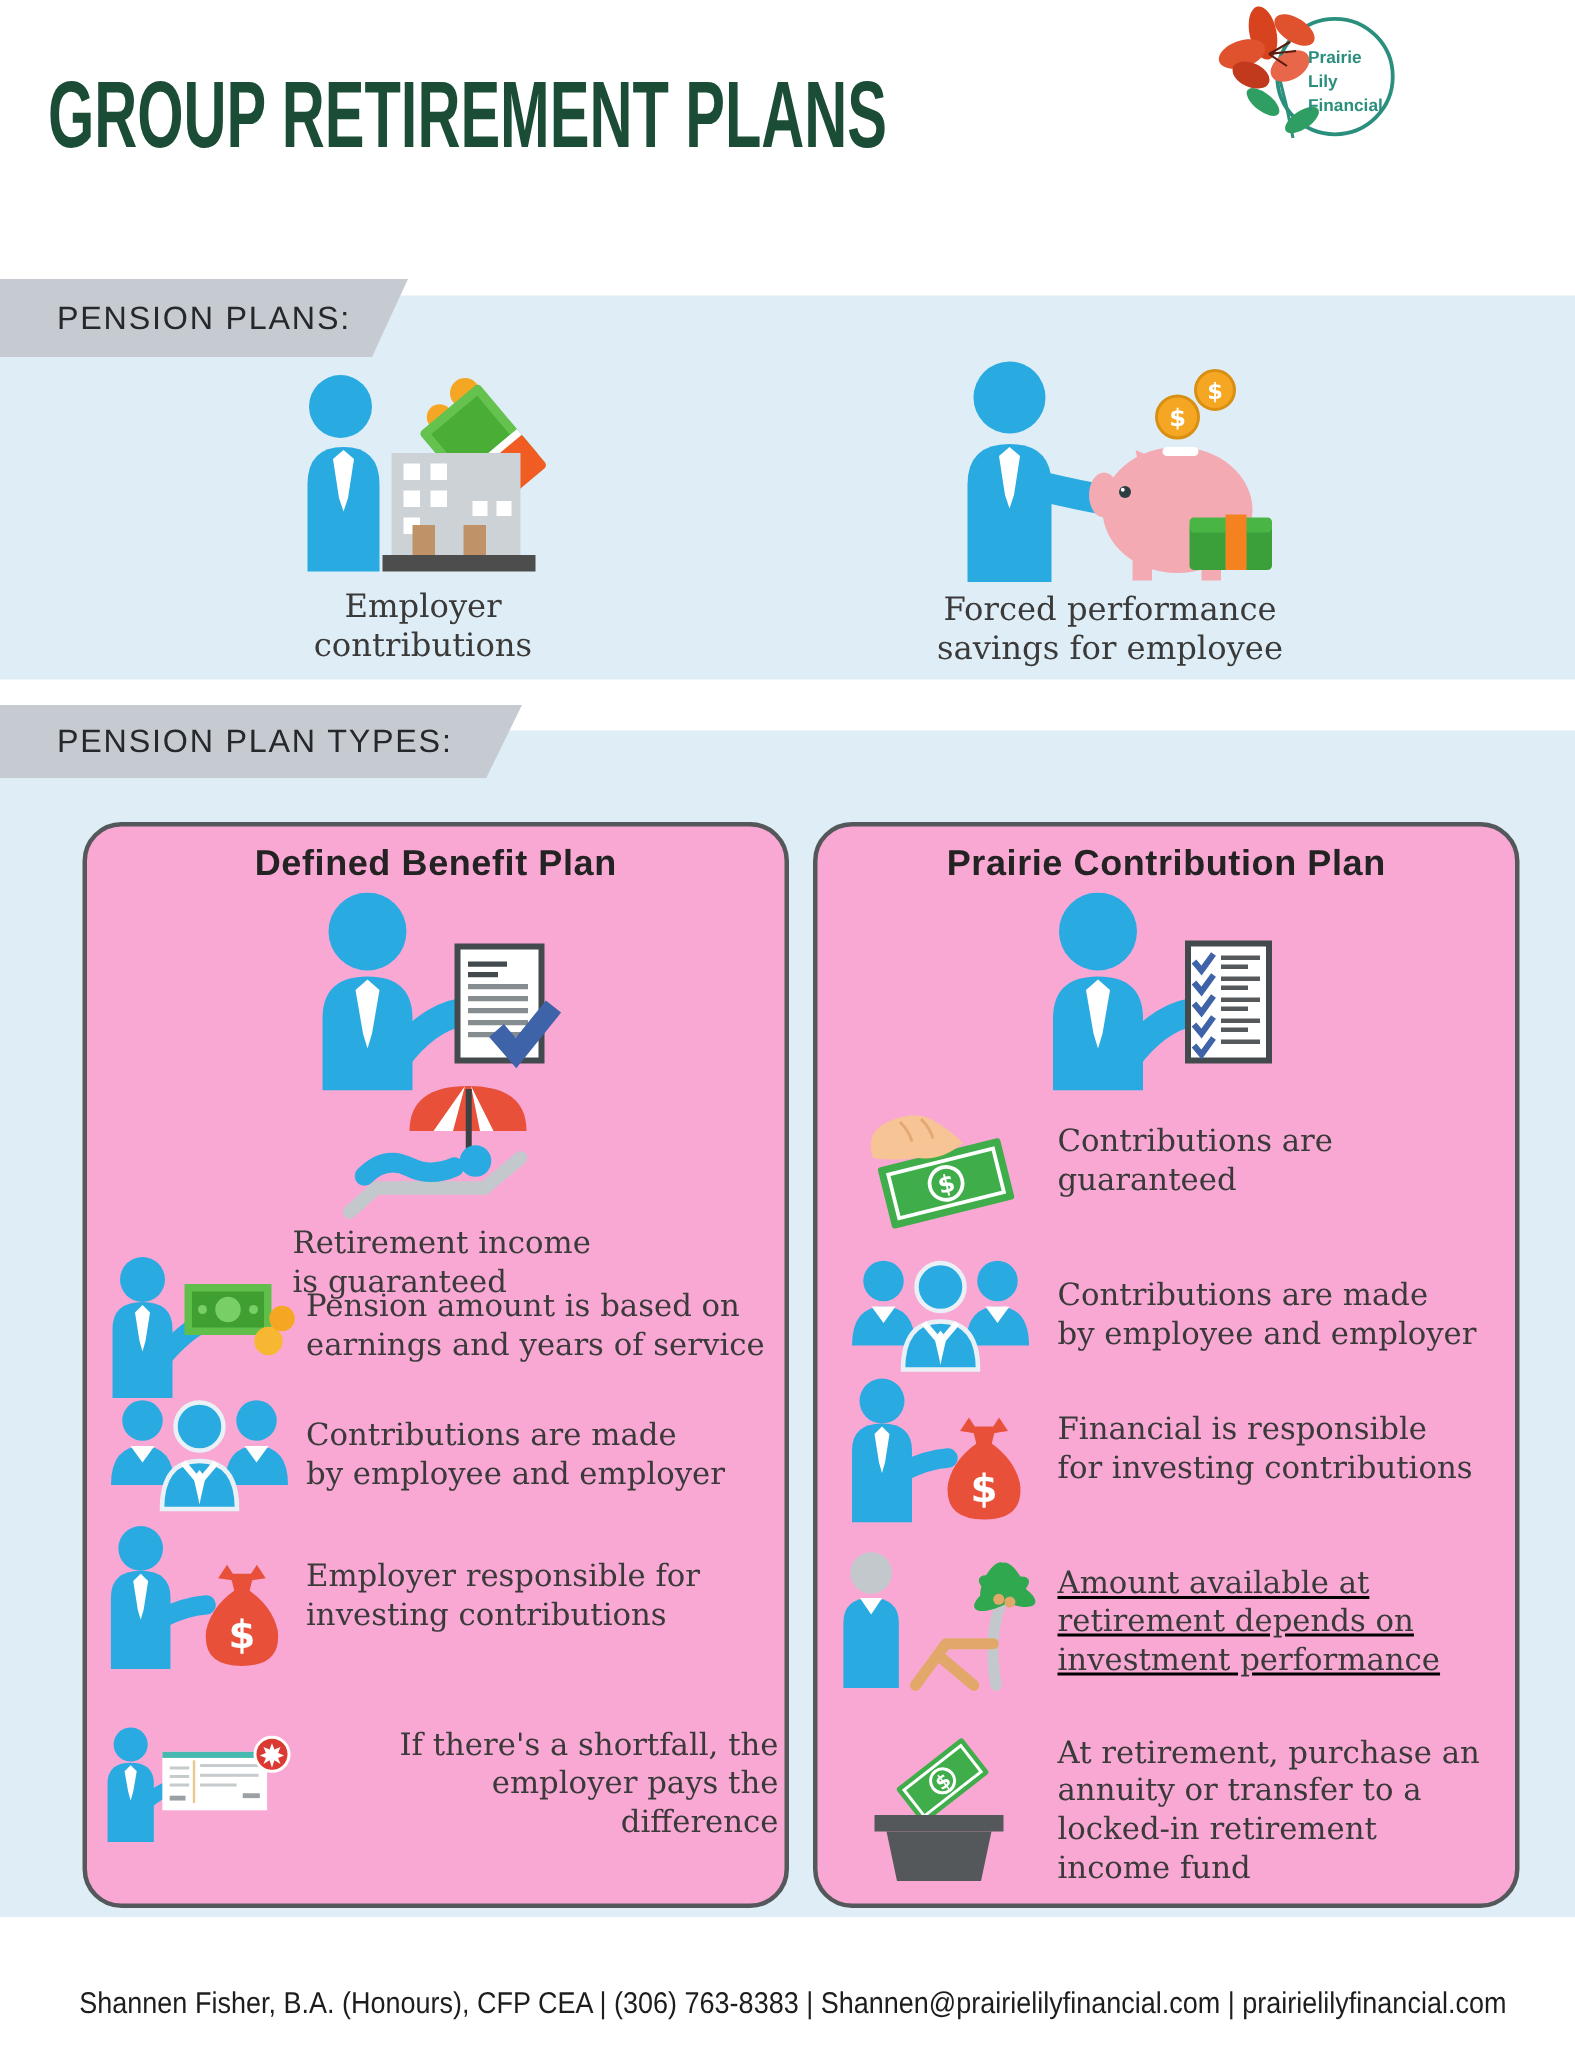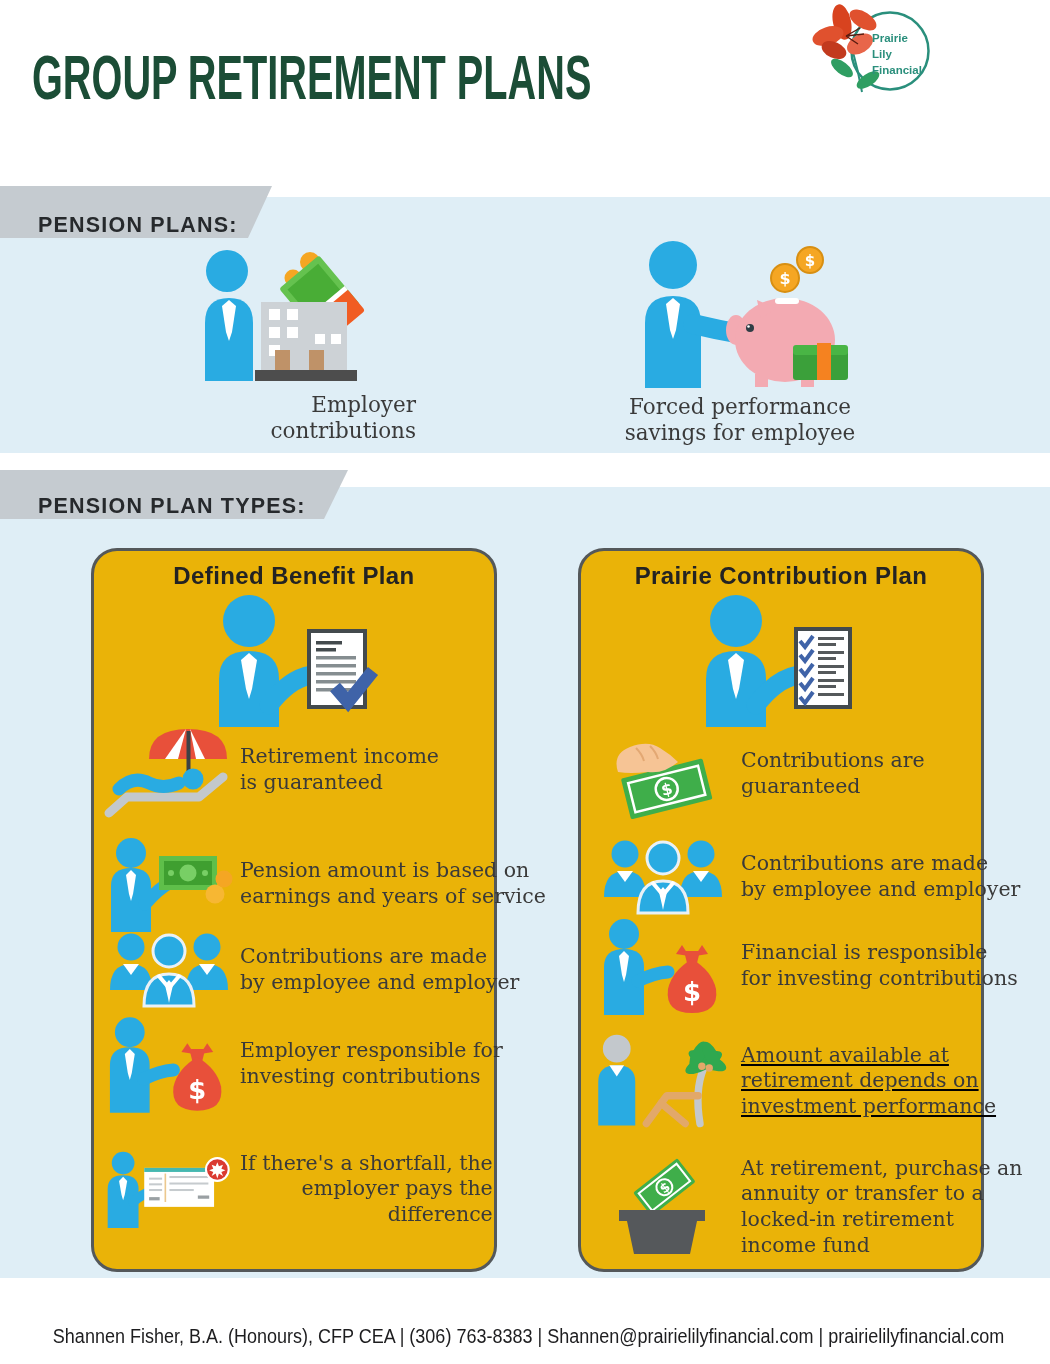--- a/index.html
+++ b/index.html
@@ -7,48 +7,48 @@
         font-family:"Liberation Sans",sans-serif;}
   
   .page-title{position:absolute;left:32px;top:46px;font-size:63px;font-weight:bold;
               color:#1b4d36;line-height:1;white-space:nowrap;letter-spacing:0px;
               transform:scaleX(0.63);transform-origin:left top;}
   .logo{position:absolute;left:808px;top:4px;width:150px;height:102px;}
   
   .band{position:absolute;left:0;width:1050px;background:#dfeef6;}
   .band1{top:197px;height:256px;}
   .band2{top:487px;height:791px;}
-  .banner{position:absolute;left:0;background:#c5cbd0;color:#26292c;font-weight:bold;
-          letter-spacing:1.2px;display:flex;align-items:flex-end;padding-left:38px;
+  .banner{position:absolute;left:0;background:#c5cbd0;color:#26292c;font-weight:normal;
+          letter-spacing:1.2px;display:flex;align-items:center;padding-left:38px;
           font-size:21.5px;box-sizing:border-box;
           clip-path:polygon(0 0,100% 0,calc(100% - 24px) 100%,0 100%);}
   .banner1{top:186px;width:272px;height:52px;}
   .banner2{top:470px;width:348px;height:49px;}
   
   .fig{position:absolute;text-align:center;}
   .fig svg{display:block;margin:0 auto;}
   .fig-caption{margin-top:6px;font-family:"DejaVu Serif",serif;font-size:21.5px;
                line-height:1.22;color:#3a3a3a;white-space:pre;}
-  .fig1{left:148px;top:246px;width:268px;text-align:right;}
+  .fig1{left:148px;top:246px;width:268px;}
   .fig2{left:585px;top:238px;width:310px;}
   
-  .card{position:absolute;top:548px;width:406px;height:724px;background:#eab308;
-        border:3px solid #54585a;border-radius:26px;box-sizing:border-box;margin-left:36px;}
+  .card{position:absolute;top:548px;width:471px;height:724px;background:#f9a8d4;
+        border:3px solid #54585a;border-radius:26px;box-sizing:border-box;}
   .card-left{left:55px;}
   .card-right{left:542px;}
   .card-title{position:absolute;top:11px;left:0;right:0;text-align:center;font-size:24px;
               font-weight:bold;color:#232323;letter-spacing:0.4px;}
   .card-hero{position:absolute;top:44px;left:0;right:0;display:flex;justify-content:center;}
   .row{position:absolute;left:8px;right:4px;display:flex;align-items:center;}
   .row-icon{flex:none;width:134px;display:flex;justify-content:center;align-items:center;}
   .card-right .row-icon{width:148px;}
   .row-text{flex:1;font-family:"DejaVu Serif",serif;font-size:20.5px;line-height:1.25;
             color:#3a3a3a;white-space:pre;margin-left:4px;}
   
-  .cl-r1{top:163px;height:112px;} .cl-r2{top:283px;height:100px;}
+  .cl-r1{top:163px;height:112px;flex-direction:column;} .cl-r2{top:283px;height:100px;}
   .cl-r3{top:373px;height:92px;}  .cl-r4{top:463px;height:100px;}
   .cl-r5{top:582px;height:112px;text-align:right;}
   
   .cr-r1{top:175px;height:96px;}  .cr-r2{top:278px;height:96px;}
   .cr-r3{top:365px;height:100px;} .cr-r4{top:480px;height:100px;text-decoration:underline;}
   .cr-r5{top:592px;height:128px;}
   
   .footer{position:absolute;top:1325px;left:0;right:0;text-align:center;text-decoration:underline;}
   .footer-text{display:inline-block;font-size:20px;color:#1d1d1f;white-space:nowrap;
                transform:scaleX(0.9);transform-origin:center;}

